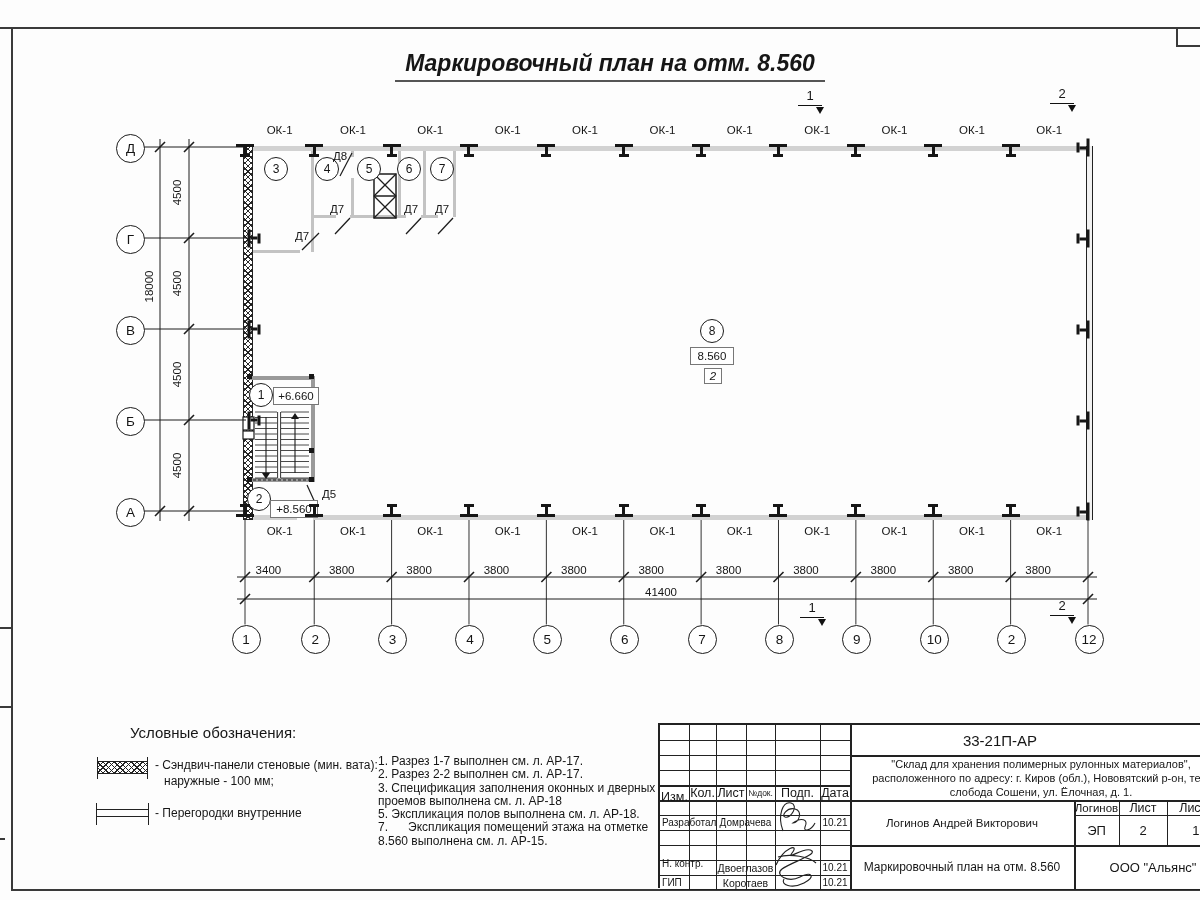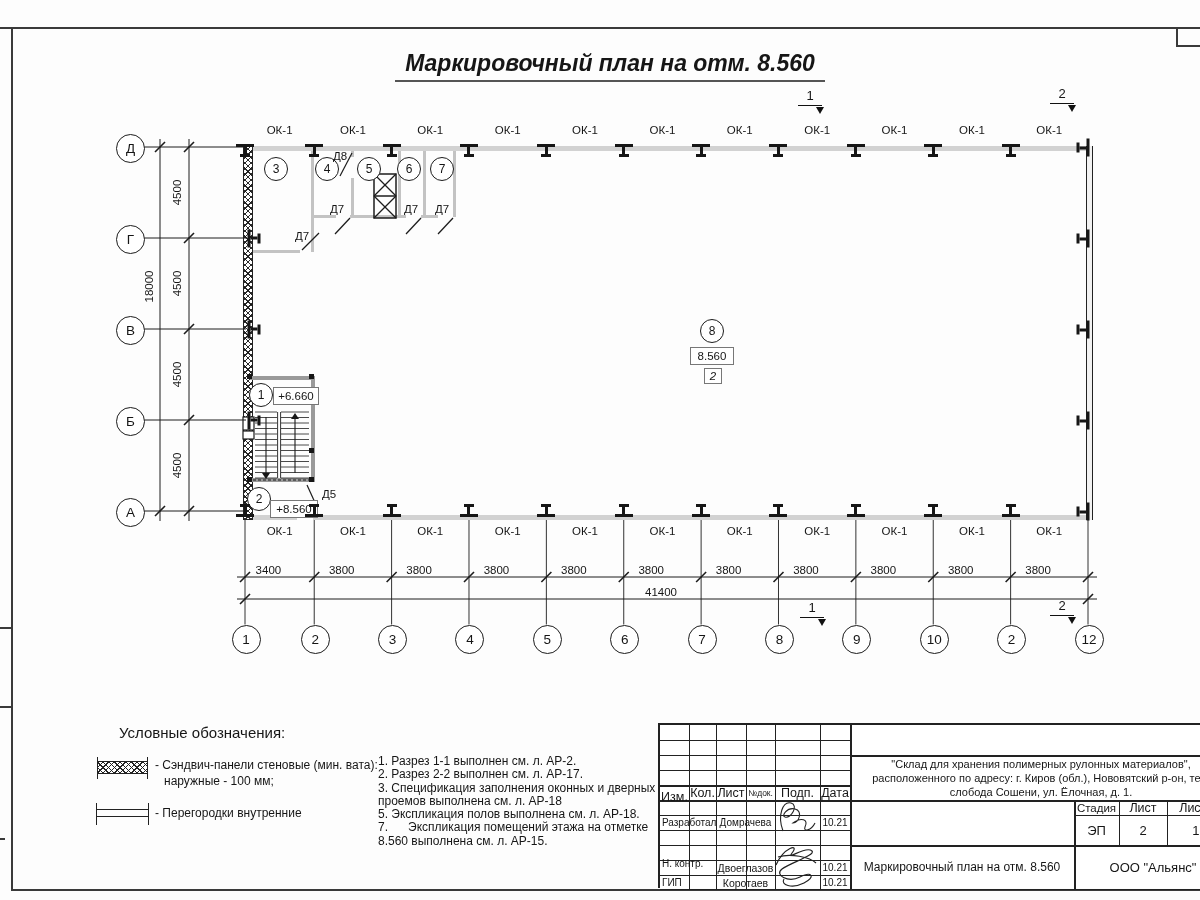--- a/index.html
+++ b/index.html
@@ -39,21 +39,21 @@
      border-bottom:1.5px solid #111}
   .smark::after{content:"";position:absolute;right:-2px;bottom:-9px;width:0;height:0;
      border-left:4px solid transparent;border-right:4px solid transparent;border-top:7px solid #111}
   
   .ibeam{position:absolute;width:18px;height:13px}
   .ibeam i{position:absolute;background:#161616}
   .ib-f{left:0;top:0;width:18px;height:3px}
   .ib-w{left:7.5px;top:3px;width:3px;height:7px}
   .ib-t{left:4px;top:10px;width:10px;height:2.5px}
   
-  #legend-head{left:119px;top:724px;font-size:15px}
+  #legend-head{left:130px;top:724px;font-size:15px}
   .lsym1{left:97px;top:761px;width:51px;height:13px;border:1px solid #222;
      background:repeating-linear-gradient(45deg,transparent 0 3px,#222 3px 4px),
                 repeating-linear-gradient(135deg,transparent 0 3px,#222 3px 4px),#fff}
   .lsym1::before,.lsym1::after{content:"";position:absolute;top:-5px;height:22px;
      border-left:1.2px solid #222}
   .lsym1::before{left:-1px}.lsym1::after{right:-1px}
   .lsym2{left:97px;top:809px;width:51px;height:8px;border-top:1.4px solid #222;
      border-bottom:1.4px solid #222}
   .lsym2::before,.lsym2::after{content:"";position:absolute;top:-7px;height:22px;
      border-left:1.2px solid #222}
@@ -474,21 +474,21 @@
   </div>
 
 <div class="b" id="legend-head">Условные обозначения:</div>
 <div class="b lsym1"></div>
 <div class="legtxt" style="left:155px;top:758px">- Сэндвич-панели стеновые (мин. вата):</div>
 <div class="legtxt" style="left:164px;top:774px">наружные - 100 мм;</div>
 <div class="b lsym2"></div>
 <div class="legtxt" style="left:155px;top:806px">- Перегородки внутренние</div>
 
 <div class="b" id="notes">
-  <div>1. Разрез 1-1 выполнен см. л. АР-2.</div>
+  <div>1. Разрез 1-7 выполнен см. л. АР-17.</div>
   <div>2. Разрез 2-2 выполнен см. л. АР-17.</div>
   <div>3. Спецификация заполнения оконных и дверных</div>
   <div>проемов выполнена см. л. АР-18</div>
   <div>5. Экспликация полов выполнена см. л. АР-18.</div>
   <div>7.      Экспликация помещений этажа на отметке</div>
   <div>8.560 выполнена см. л. АР-15.</div>
 </div>
 
 <div class="b" id="tb">
 
@@ -537,26 +537,28 @@
   <div class="tbt" style="left:160px;top:150px;width:30px;height:15px;font-size:10px">10.21</div>
 
   <svg style="left:113px;top:68px" width="46" height="50" viewBox="0 0 46 50">
     <path d="M10,38 C4,22 10,8 18,10 C26,12 18,26 12,24 C8,23 14,14 22,16 C30,18 26,30 20,30 C28,24 36,26 32,34 C30,39 38,38 42,30" stroke="#222" stroke-width="1.1" fill="none"></path>
   </svg>
   <svg style="left:110px;top:112px" width="52" height="54" viewBox="0 0 52 54">
     <path d="M6,28 C14,10 30,6 22,16 C16,24 36,8 42,14 C46,18 20,26 12,32 C4,38 18,46 30,40 C42,34 46,40 34,46 C22,52 10,48 14,42" stroke="#222" stroke-width="1.2" fill="none"></path>
     <path d="M8,20 C20,16 40,20 46,26" stroke="#222" stroke-width="1.1" fill="none"></path>
   </svg>
 
+  <div class="tbt" style="left:190px;top:0;width:300px;height:30px;font-size:15px">33-21П-АР</div>
   <div class="b" style="left:190px;top:32px;width:382px;text-align:center;font-size:11px;line-height:14px">
     <div>"Склад для хранения полимерных рулонных материалов",</div>
     <div>расположенного по адресу: г. Киров (обл.), Нововятский р-он, тер.</div>
     <div>слобода Сошени, ул. Ёлочная, д. 1.</div>
   </div>
+  <div class="tbt" style="left:190px;top:75px;width:224px;height:45px;font-size:11.5px">Логинов Андрей Викторович</div>
   <div class="tbt" style="left:190px;top:120px;width:224px;height:44px;font-size:12px">Маркировочный план на отм. 8.560</div>
-  <div class="tbt" style="left:414px;top:75px;width:45px;height:15px;font-size:11.5px">Стадия</div>
+  <div class="tbt" style="left:414px;top:75px;width:45px;height:15px;font-size:11.5px">Логинов</div>
   <div class="tbt" style="left:459px;top:75px;width:48px;height:15px;font-size:12.5px">Лист</div>
   <div class="tbt" style="left:507px;top:75px;width:65px;height:15px;font-size:12.5px">Листов</div>
   <div class="tbt" style="left:414px;top:90px;width:45px;height:30px;font-size:13px">ЭП</div>
   <div class="tbt" style="left:459px;top:90px;width:48px;height:30px;font-size:13px">2</div>
   <div class="tbt" style="left:507px;top:90px;width:65px;height:30px;font-size:13px">18</div>
   <div class="tbt" style="left:414px;top:120px;width:158px;height:44px;font-size:13px">ООО "Альянс"</div>
 </div>
 
 </body></html>

